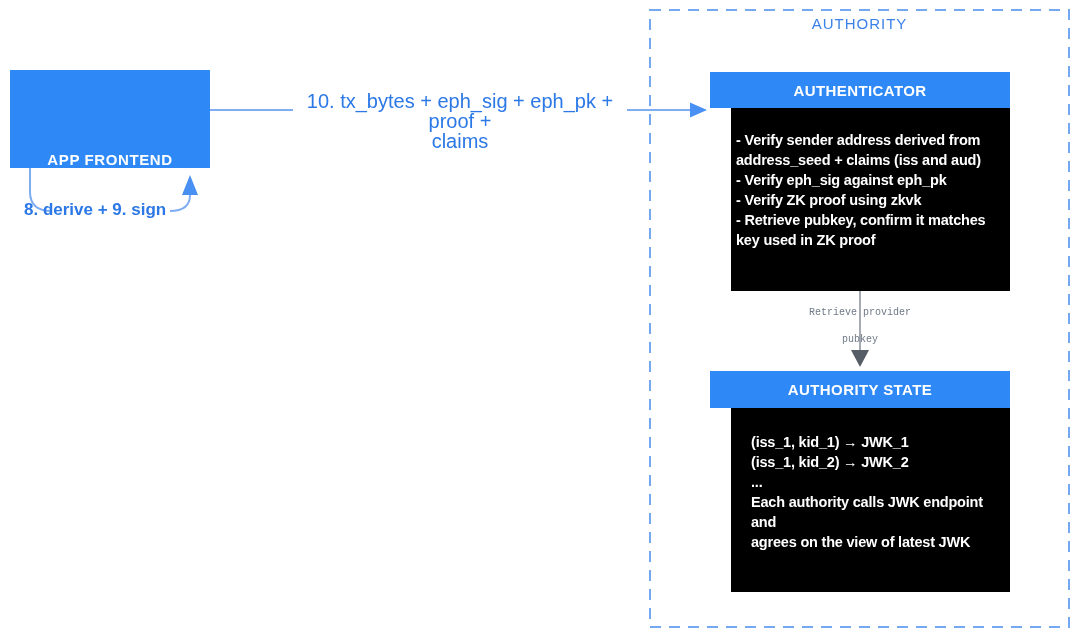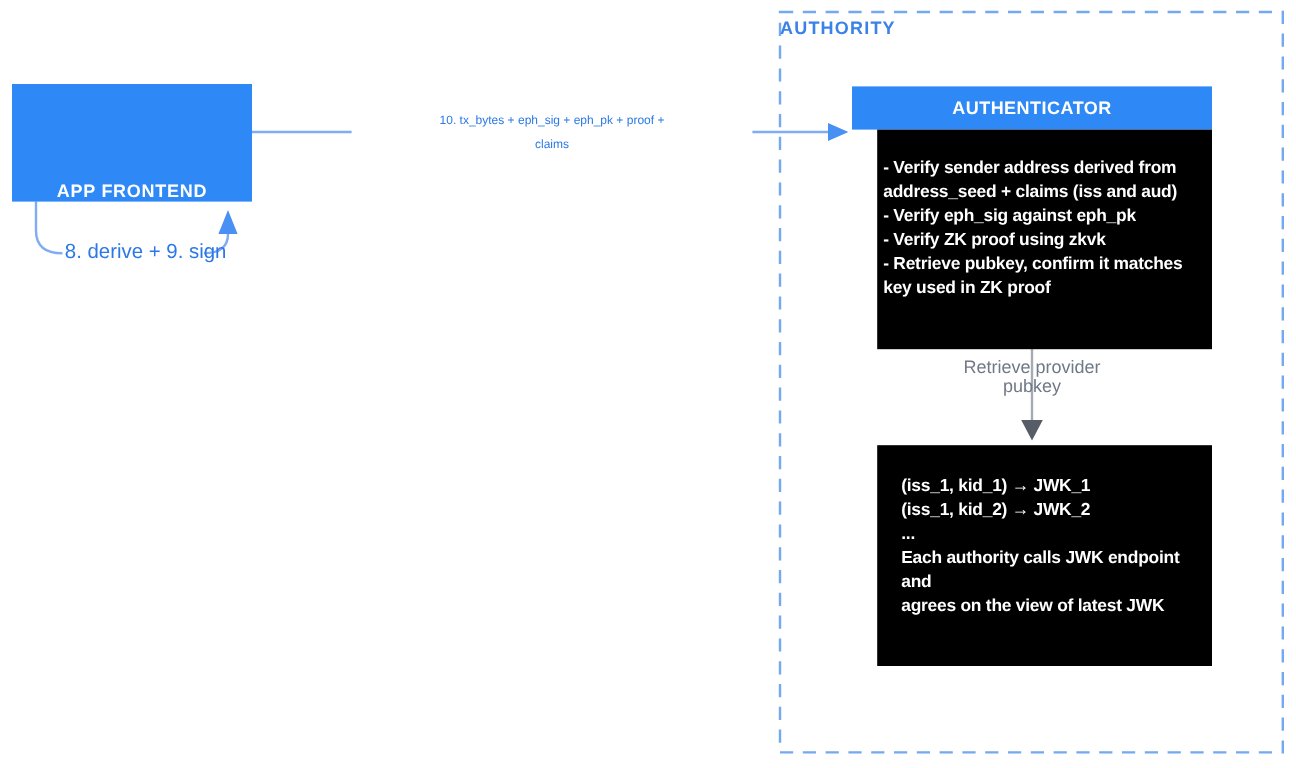--- a/index.html
+++ b/index.html
@@ -35,26 +35,25 @@
     color: #ffffff;
     font-size: 15px;
     font-weight: 600;
     letter-spacing: 0.6px;
   }
 
   
   #authority-label {
     left: 650px; top: 15px;
     width: 419px;
-    text-align: left;
+    text-align: center;
     color: var(--authority-label-blue);
     font-size: 15px;
     letter-spacing: 1px;
     z-index: 1;
-    font-weight: bold;
   }
 
   
   .panel-node { z-index: 2; border-radius: 24px; }
   .panel-header {
     background: var(--box-blue);
     color: #ffffff;
     display: flex; align-items: center; justify-content: center;
     font-size: 15px;
     font-weight: 600;
@@ -80,36 +79,38 @@
   #authority-state .panel-body { height: 160px; padding: 24px 2px 0 20px; }
 
   
   .edge-label { white-space: pre-line; z-index: 3; }
   #edge-label-main {
     left: 293px; top: 91px;
     width: 334px;
     text-align: center;
     background: #ffffff;
     color: var(--label-blue);
-    font-size: 10px;
+    font-size: 20px;
     line-height: 20px;
   }
   #edge-label-loop {
-    left: 54px; top: 200px;
+    left: 24px; top: 200px;
     color: var(--label-blue);
     font-size: 17px;
     line-height: 20px;
+    font-weight: bold;
   }
   #edge-label-retrieve {
     left: 785px; top: 299px;
     width: 150px;
     text-align: center;
     color: var(--gray-text);
-    font-size: 15px;
-    line-height: 16px;
+    font-size: 10px;
+    line-height: 27px;
+    font-family: Liberation Mono, monospace;
   }
 </style>
 </head>
 <body>
 
 <div id="canvas">
 
   <svg id="connector-layer" viewBox="0 0 1080 640" xmlns="http://www.w3.org/2000/svg">
 
     <rect x="650" y="10" width="419" height="617" fill="none" style="stroke: var(--dash-blue);" stroke-width="2" stroke-dasharray="11 8"></rect>
@@ -135,20 +136,21 @@
     <div class="panel-header">AUTHENTICATOR</div>
     <div class="panel-body">- Verify sender address derived from
 address_seed + claims (iss and aud)
 - Verify eph_sig against eph_pk
 - Verify ZK proof using zkvk
 - Retrieve pubkey, confirm it matches
 key used in ZK proof</div>
   </div>
 
   <div class="abs panel-node" id="authority-state">
+    <div class="panel-header">AUTHORITY STATE</div>
     <div class="panel-body">(iss_1, kid_1) → JWK_1
 (iss_1, kid_2) → JWK_2
 ...
 Each authority calls JWK endpoint and
 agrees on the view of latest JWK</div>
   </div>
 
   <div class="abs edge-label" id="edge-label-main">10. tx_bytes + eph_sig + eph_pk + proof +
 claims</div>
 

